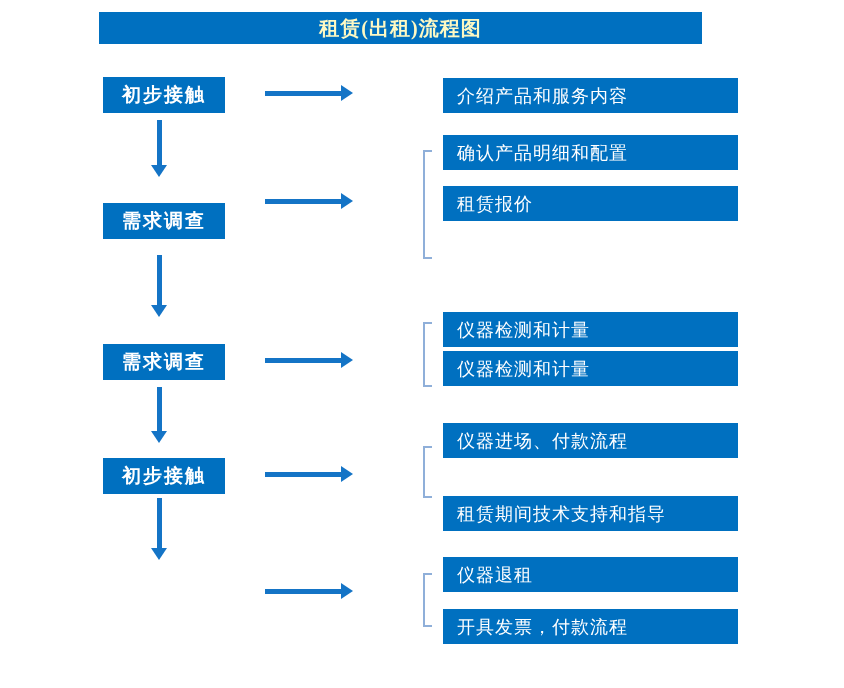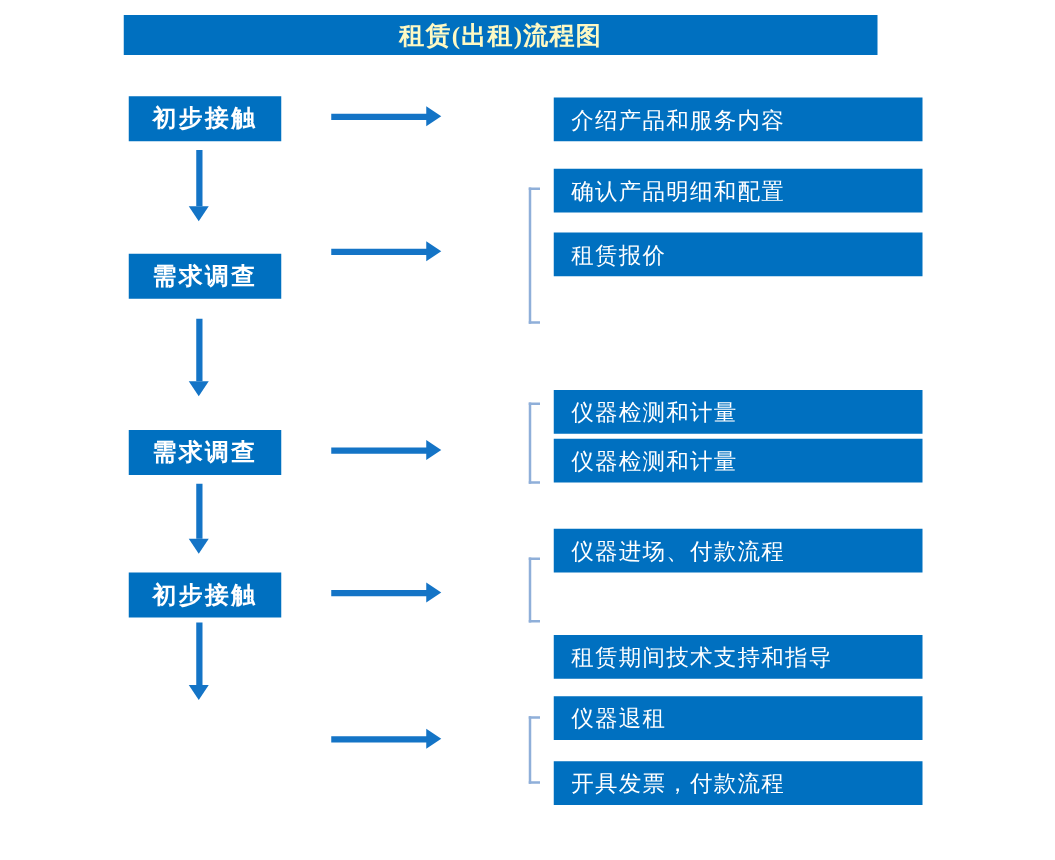--- a/index.html
+++ b/index.html
@@ -102,18 +102,18 @@
 
   <div class="detail" style="top:78px">介绍产品和服务内容</div>
 
   <div class="detail" style="top:135px">确认产品明细和配置</div>
   <div class="detail" style="top:186px">租赁报价</div>
 
   <div class="detail" style="top:312px">仪器检测和计量</div>
   <div class="detail" style="top:351px">仪器检测和计量</div>
 
   <div class="detail" style="top:423px">仪器进场、付款流程</div>
-  <div class="detail" style="top:508px">租赁期间技术支持和指导</div>
+  <div class="detail" style="top:496px">租赁期间技术支持和指导</div>
 
   <div class="detail" style="top:557px">仪器退租</div>
   <div class="detail" style="top:609px">开具发票，付款流程</div>
 
 </div>
 
 </body></html>

